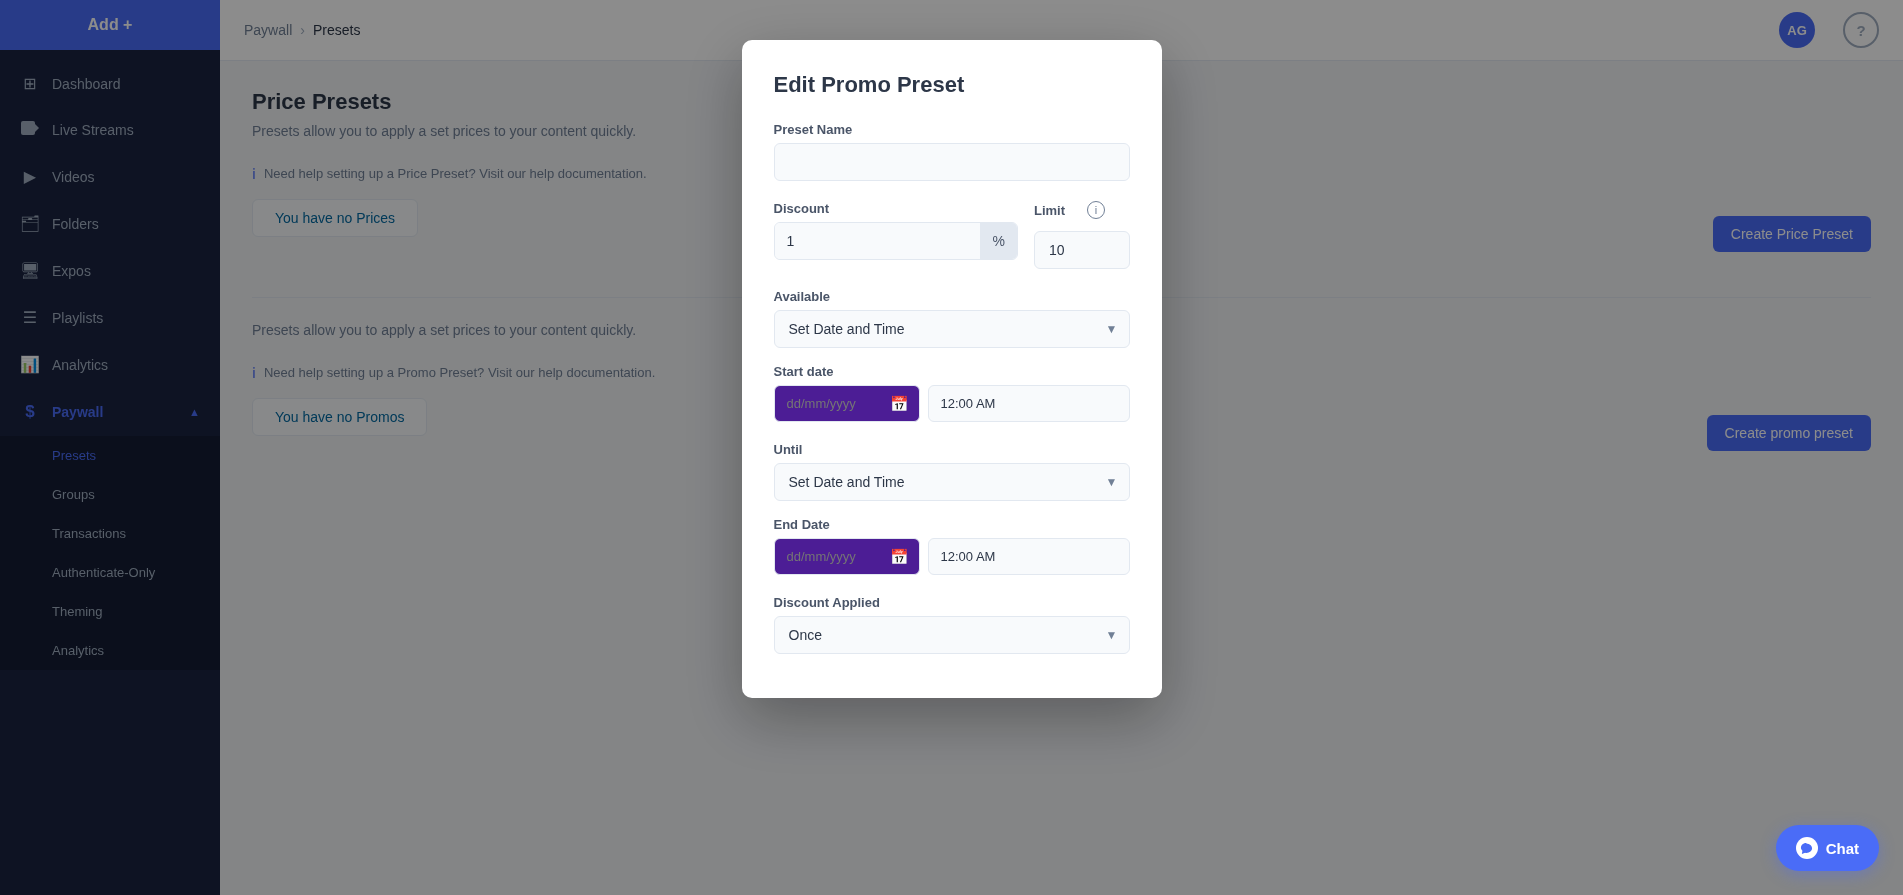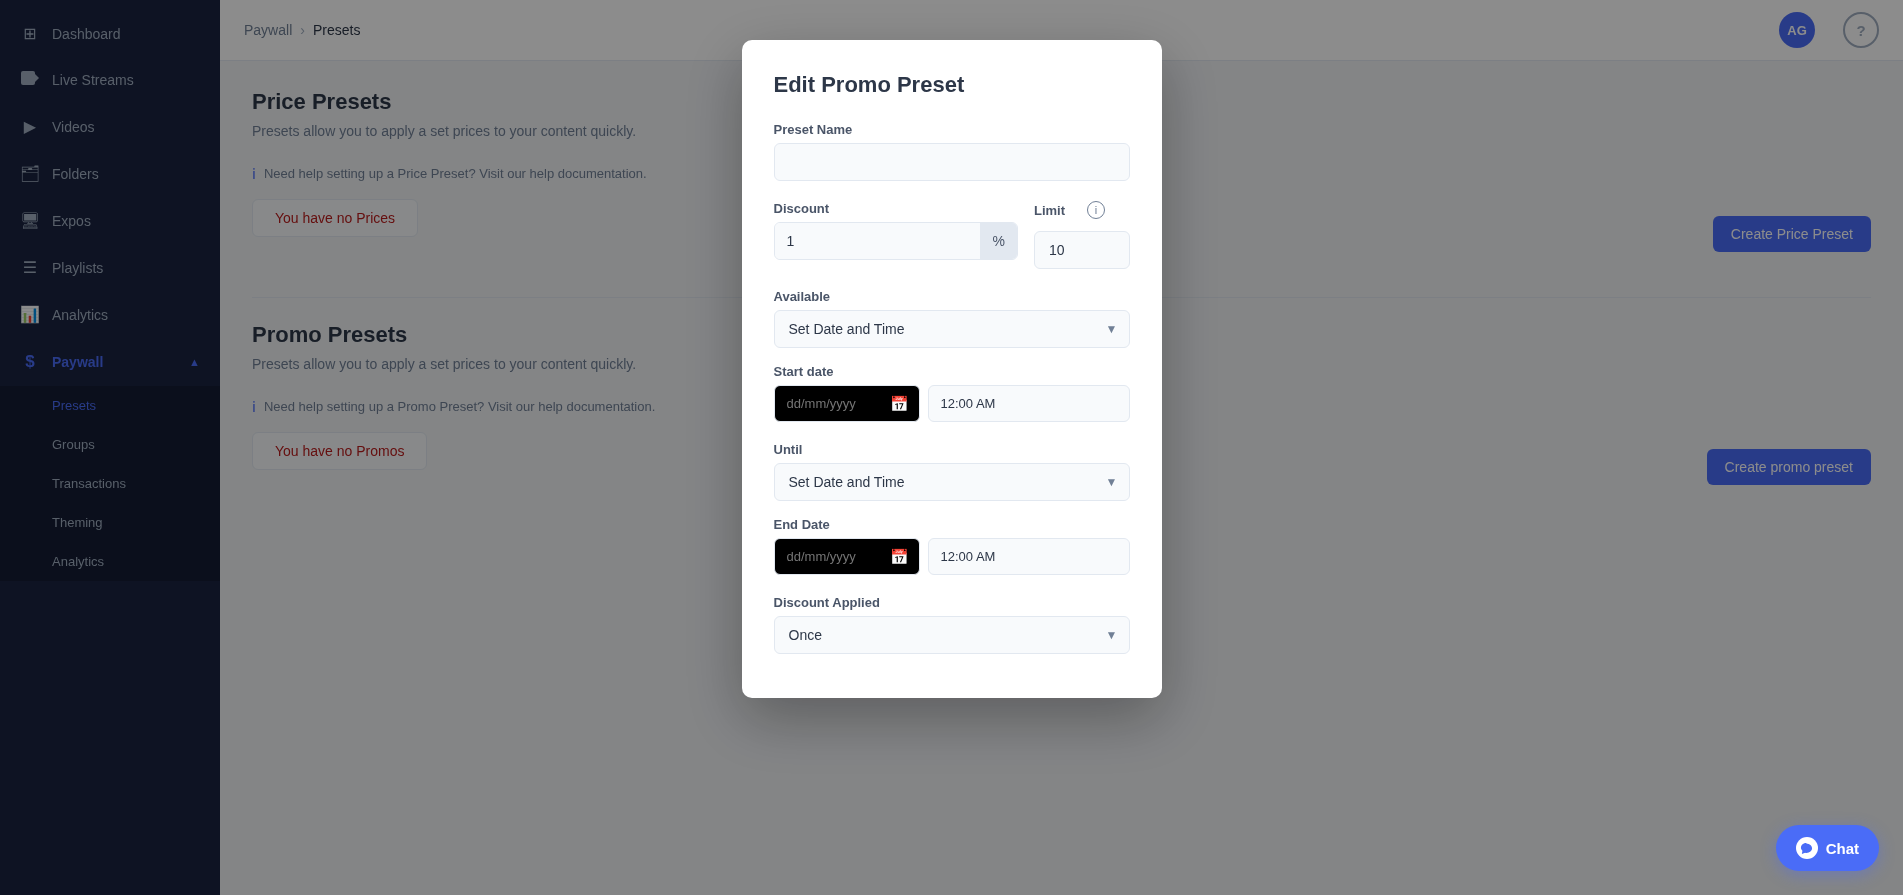--- a/index.html
+++ b/index.html
@@ -125,21 +125,21 @@
       margin-bottom: 16px;
     }
     .info-icon { color: #4a6cf7; font-size: 15px; }
     .empty-state {
       display: inline-block;
       background: #f7fafc;
       border: 1px solid #e2e8f0;
       border-radius: 6px;
       padding: 10px 22px;
       font-size: 14px;
-      color: #b91c1c;
+      color: #0369a1;
       margin-bottom: 32px;
     }
     .section-header {
       display: flex;
       align-items: flex-start;
       justify-content: space-between;
       margin-bottom: 8px;
     }
     .create-btn {
       background: #4a6cf7;
@@ -292,21 +292,21 @@
       flex: 1;
       position: relative;
     }
     .date-input {
       width: 100%;
       padding: 10px 36px 10px 12px;
       border: 1.5px solid #e2e8f0;
       border-radius: 6px;
       font-size: 13px;
       color: #a0aec0;
-      background: #000000;
+      background: #4c1d95;
       outline: none;
     }
     .date-icon {
       position: absolute;
       right: 10px;
       top: 50%;
       transform: translateY(-50%);
       font-size: 15px;
       color: #4a5568;
       pointer-events: none;
@@ -350,20 +350,21 @@
       background: #fff;
       border-radius: 50%;
       display: flex; align-items: center; justify-content: center;
     }
     .chat-bubble-icon svg { width: 13px; height: 13px; }
   </style>
 </head>
 <body>
 
 <div class="sidebar">
+  <button class="sidebar-add-btn">Add +</button>
   <nav class="sidebar-nav">
     <div class="sidebar-item">
       <span class="sidebar-icon">⊞</span>
       <span>Dashboard</span>
     </div>
     <div class="sidebar-item">
       <span class="sidebar-icon">
         <svg width="18" height="14" viewBox="0 0 18 14" fill="none">
             <rect x="0" y="0" width="14" height="14" rx="2" fill="#a0aec0"></rect>
             <polygon points="14,3 18,7 14,11" fill="#a0aec0"></polygon>
@@ -393,20 +394,21 @@
     </div>
     <div class="sidebar-item active-paywall">
       <span class="sidebar-icon" style="font-weight:700;font-size:17px;color:#4a6cf7;">$</span>
       <span style="color:#4a6cf7;font-weight:600;">Paywall</span>
       <span class="sidebar-expand" style="color:#4a6cf7;">▲</span>
     </div>
     <div class="sidebar-submenu">
       <div class="sidebar-subitem active">Presets</div>
       <div class="sidebar-subitem">Groups</div>
       <div class="sidebar-subitem">Transactions</div>
+      <div class="sidebar-subitem">Authenticate-Only</div>
       <div class="sidebar-subitem">Theming</div>
       <div class="sidebar-subitem">Analytics</div>
     </div>
   </nav>
 </div>
 
 <div class="main-content">
 
   <div class="topbar">
     <div class="breadcrumb">
@@ -433,21 +435,20 @@
       <span>Need help setting up a Price Preset? Visit our help documentation.</span>
     </div>
     <div style="display:flex;align-items:center;justify-content:space-between;margin-bottom:28px;">
       <div class="empty-state">You have no Prices</div>
       <button class="create-btn">Create Price Preset</button>
     </div>
     <hr class="divider">
 
     <div class="section-header">
       <div>
-        <div class="section-title">Promo Presets</div>
         <div class="section-desc">Presets allow you to apply a set prices to your content quickly.</div>
       </div>
     </div>
     <div class="info-row">
       <span class="info-icon">ℹ</span>
       <span>Need help setting up a Promo Preset? Visit our help documentation.</span>
     </div>
     <div style="display:flex;align-items:center;justify-content:space-between;">
       <div class="empty-state">You have no Promos</div>
       <button class="create-btn">Create promo preset</button>

